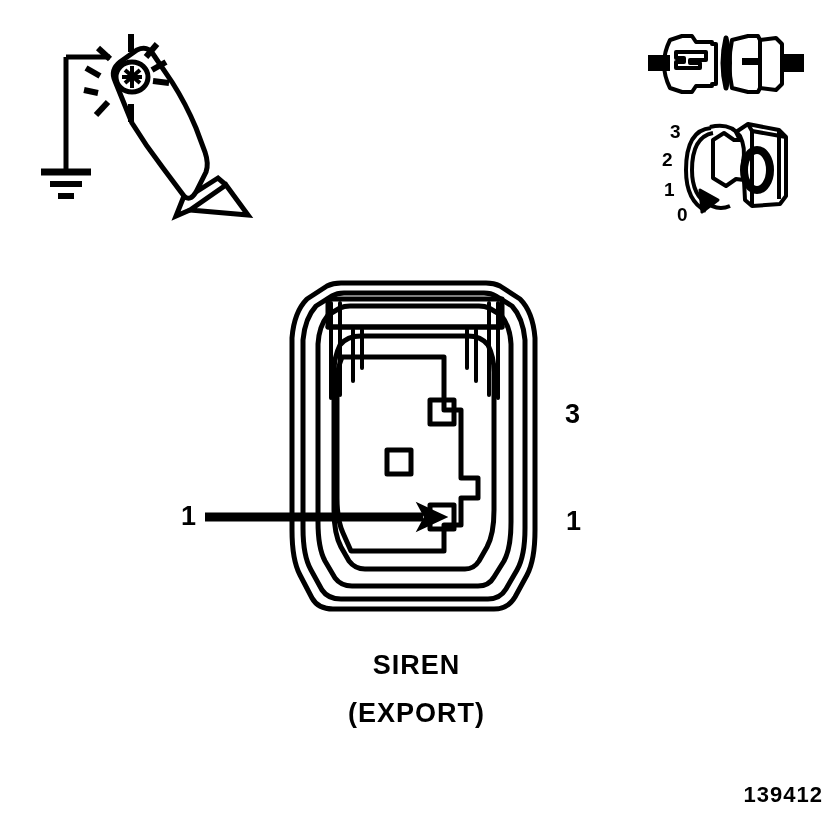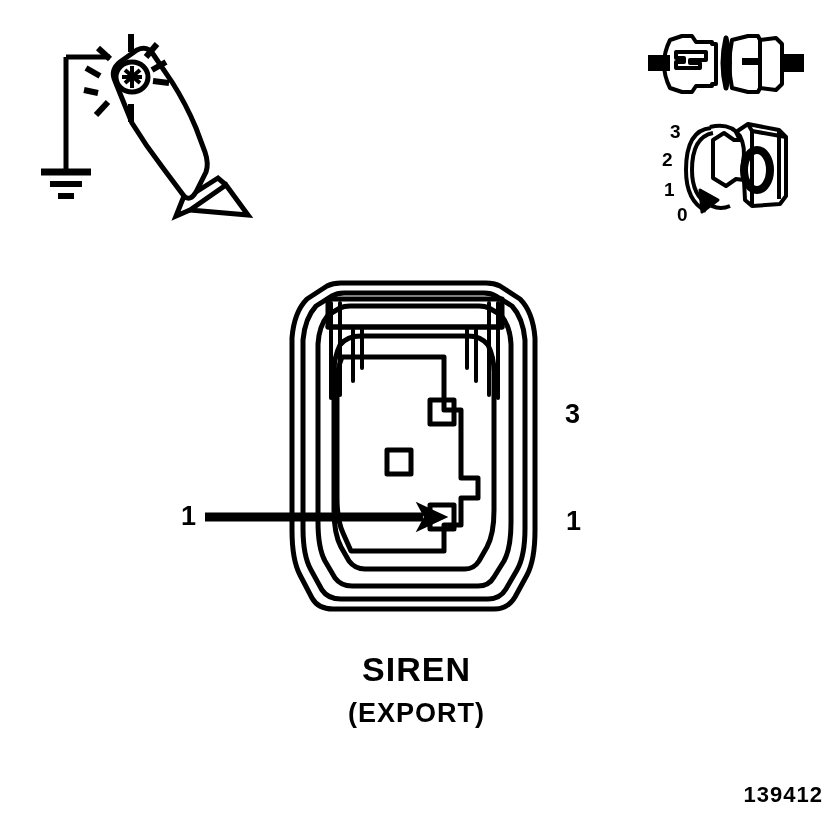--- a/index.html
+++ b/index.html
@@ -27,21 +27,21 @@
     font-family: "Liberation Sans", sans-serif;
     font-weight: bold;
     color: #000;
     white-space: nowrap;
     line-height: 1;
   }
   #label-siren {
     left: 0; top: 652px;
     width: 833px;
     text-align: center;
-    font-size: 34px;
+    font-size: 27px;
     letter-spacing: 1px;
   }
   #label-export {
     left: 0; top: 700px;
     width: 833px;
     text-align: center;
     font-size: 27px;
     letter-spacing: 1px;
   }
   #label-partnum {

